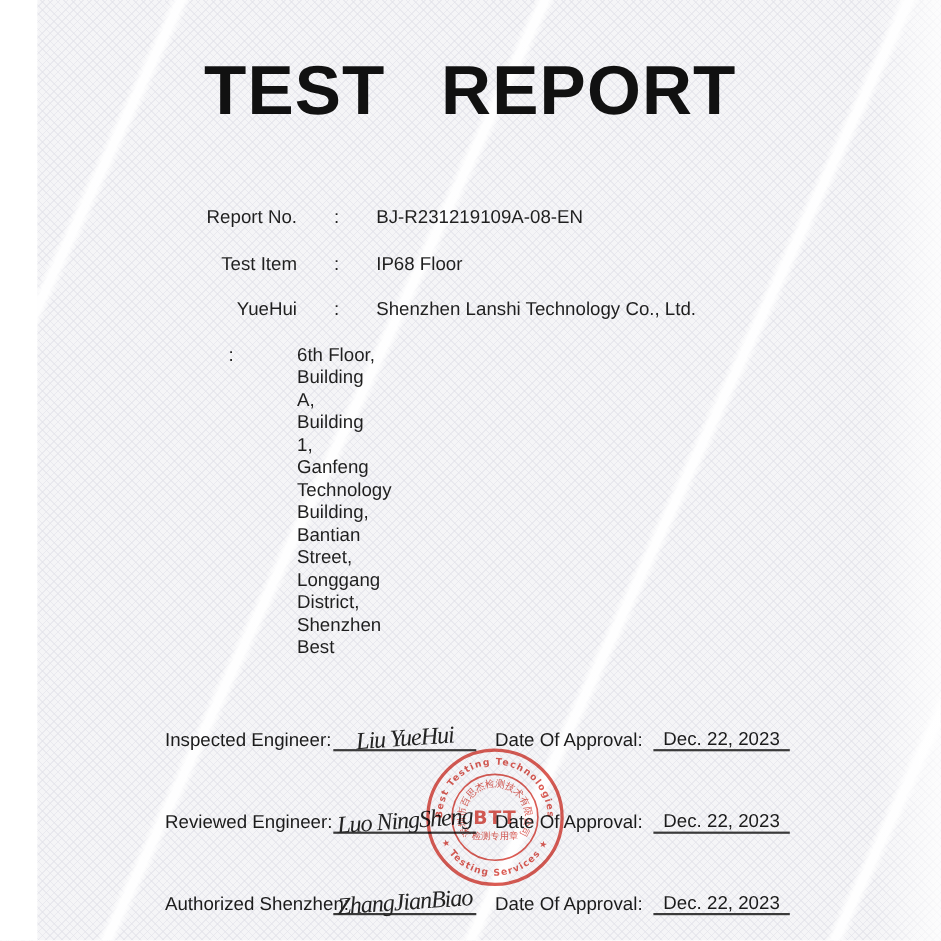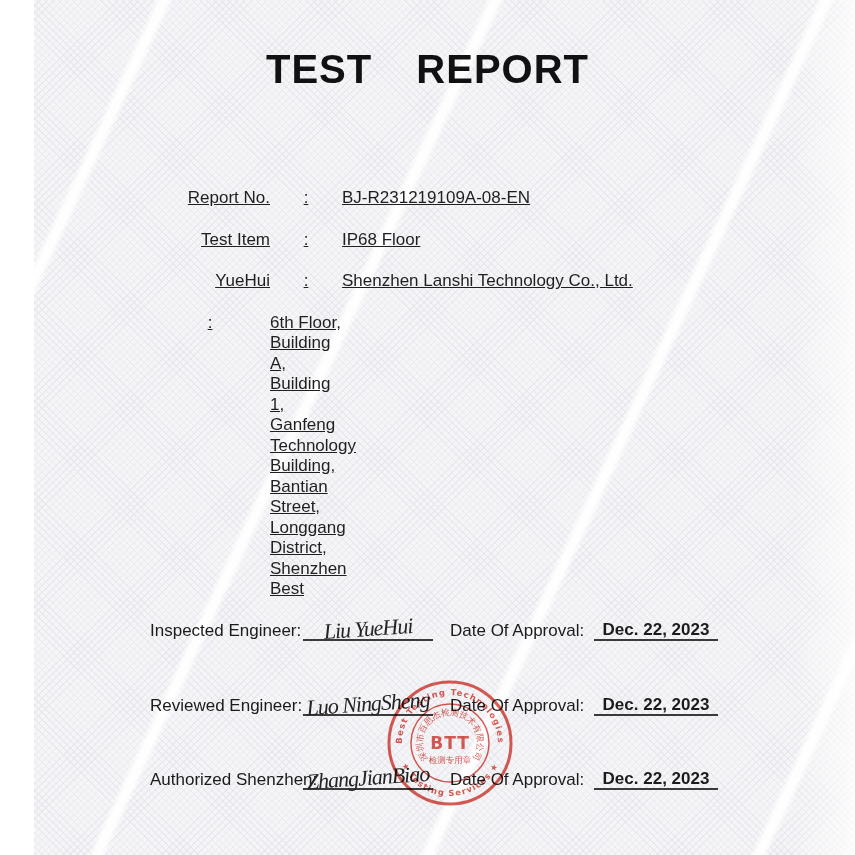--- a/index.html
+++ b/index.html
@@ -13,42 +13,42 @@
       repeating-linear-gradient(115deg, rgba(255,255,255,0) 0 140px, rgba(255,255,255,0.95) 146px 152px, rgba(255,255,255,0) 158px 300px),
       repeating-linear-gradient(45deg, rgba(224,224,232,0.55) 0 1px, rgba(255,255,255,0) 1px 5px),
       repeating-linear-gradient(-45deg, rgba(224,224,232,0.55) 0 1px, rgba(255,255,255,0) 1px 5px);
   }
   .left-strip { position:absolute; left:0; top:0; width:34px; height:100%; background:#ffffff; }
   .right-fade { position:absolute; right:0; top:0; width:60px; height:100%;
     background:linear-gradient(to right, rgba(255,255,255,0), rgba(255,255,255,0.75)); }
 
   .title {
     position:absolute; top:47px; left:0; width:100%; text-align:center;
-    font-size:40px; font-weight:bold; color:#111; letter-spacing:1px; word-spacing:32px;
+    font-size:63px; font-weight:bold; color:#111; letter-spacing:1px; word-spacing:32px;
   }
 
   .info { position:absolute; left:150px; top:188px; color:#1f1f1f; }
-  .info-row { display:grid; grid-template-columns:120px 72px 378px; font-size:17px; line-height:20.5px; margin-bottom:21px;text-decoration:underline; }
+  .info-row { display:grid; grid-template-columns:120px 72px 378px; font-size:17px; line-height:20.5px; margin-bottom:21px; }
   .info-row .lbl { text-align:right; }
   .info-row .colon { text-align:center; }
 
-  .sig-row { position:absolute; left:0; width:842px; height:26px; font-size:17px; color:#1b1b1b; }
+  .sig-row { position:absolute; left:0; width:842px; height:26px; font-size:17px; color:#1b1b1b;margin-top:42px; }
   .sig-row-1 { top:618px; }
   .sig-row-2 { top:693px; }
   .sig-row-3 { top:767px; }
   .sig-label  { position:absolute; left:150px; top:3px; }
   .sig-line   { position:absolute; left:303px; top:0; width:130px; height:23px; border-bottom:2px solid #3a3a3a; }
   .handwriting{
     position:absolute; left:50%; bottom:-3px; transform:translateX(-50%) rotate(-4deg);
     font-family:"Liberation Serif", serif; font-style:italic; font-size:22px;
     white-space:nowrap; color:#232323; letter-spacing:-1px;
   }
   .date-label { position:absolute; left:450px; top:3px; }
   .date-line  { position:absolute; left:594px; top:0; width:124px; height:23px; border-bottom:2px solid #3a3a3a; text-align:center; }
-  .date-val   { line-height:23px;font-weight:bold; }
+  .date-val   { line-height:23px; }
 
   .stamp {
     position:absolute; left:382px; top:675px; width:136px; height:136px;
     opacity:0.88; mix-blend-mode:multiply;
     font-family:"DejaVu Sans", sans-serif;
   }
 </style>
 </head>
 <body>
 

